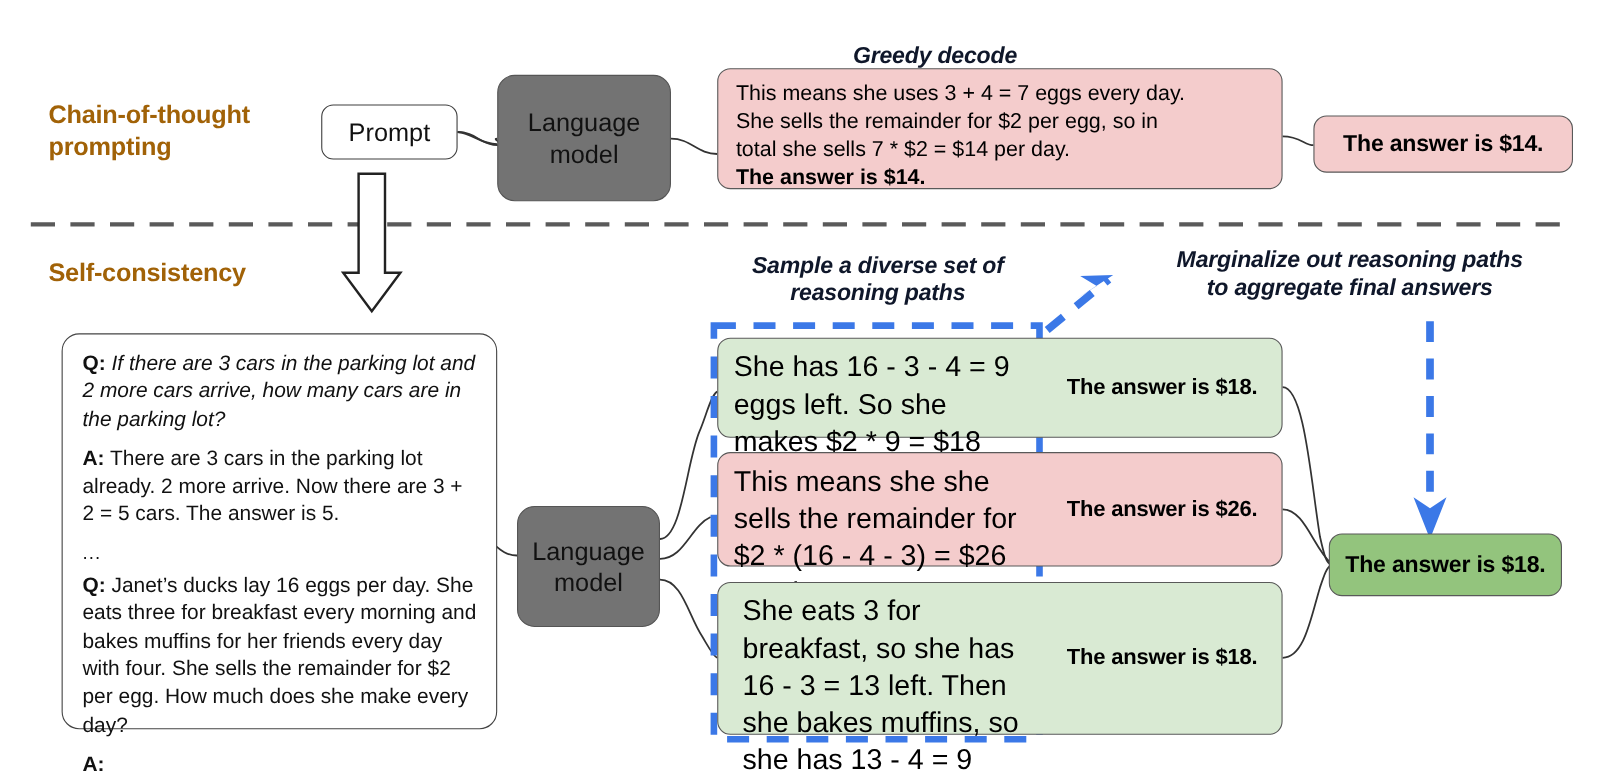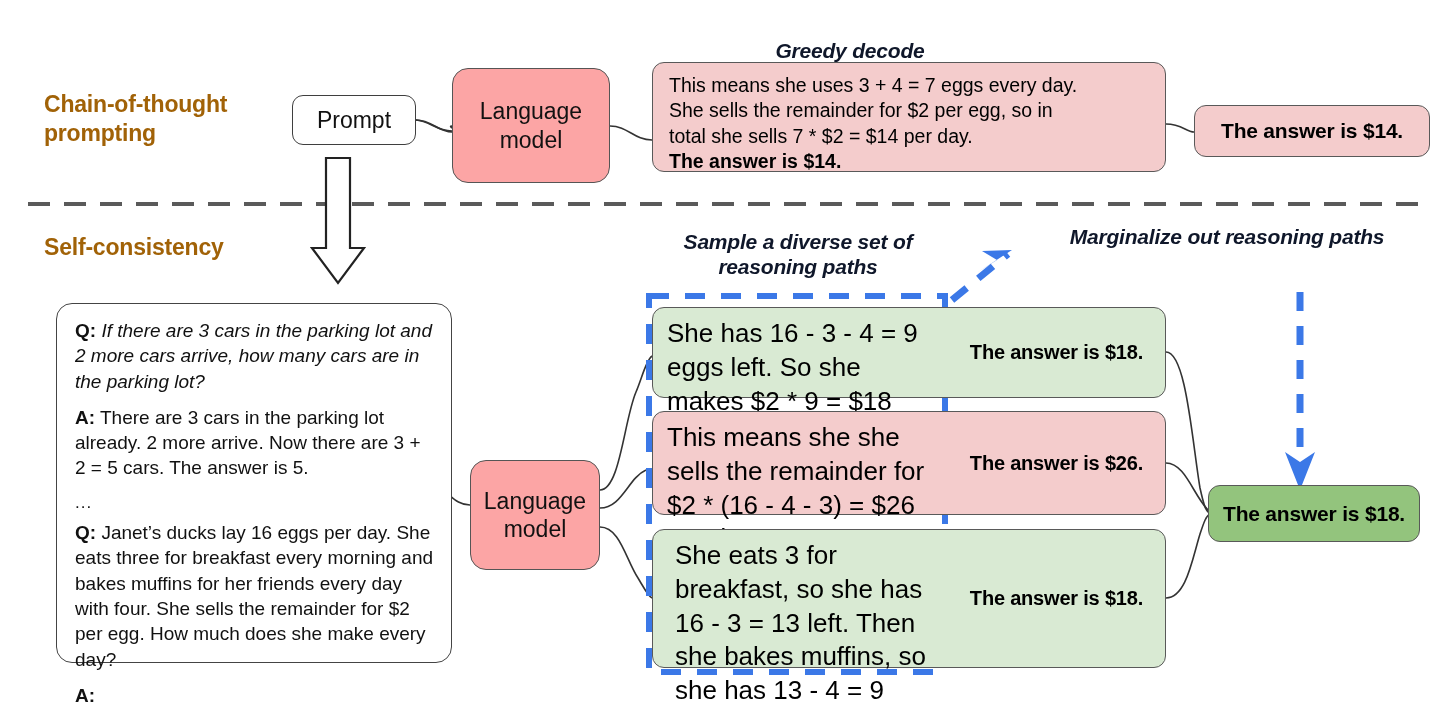--- a/index.html
+++ b/index.html
@@ -25,21 +25,21 @@
     color:#0f172a;font-weight:bold;font-size:21px;line-height:1.2;
     text-align:center;letter-spacing:-0.2px;font-style:italic;
   }
 
   
   .node{
     border:1.6px solid #3f3f3f;border-radius:11px;background:#fff;
     display:flex;align-items:center;justify-content:center;
     font-size:23px;color:#111;line-height:1.22;text-align:center;
   }
-  .node.lm{background:#fca5a5;border-color:#555;border-radius:16px;}
+  .node.lm{background:#737373;border-color:#555;border-radius:16px;}
 
   
   .rbox{
     border:1.5px solid #595959;border-radius:12px;
     display:flex;align-items:stretch;overflow:visible;
   }
   .rbox.pink{background:#F4CCCC;}
   .rbox.green{background:#D9EAD3;}
   .rbox.darkgreen{background:#93C47D;}
   .rbox .txt{
@@ -140,20 +140,21 @@
   <span>Self-consistency</span>
 </div>
 
 <div class="abs blue-caption" style="left:643px;top:229px;width:310px;">
   <div>Sample a diverse set of</div>
   <div>reasoning paths</div>
 </div>
 
 <div class="abs blue-caption" style="left:1022px;top:224px;width:410px;">
   <div>Marginalize out reasoning paths</div>
+  <div>to aggregate final answers</div>
 </div>
 
 <div class="abs qpanel" style="left:36px;top:303px;width:396px;height:360px;">
   <p>
     <span class="lbl">Q:</span>
     <span class="ital">If there are 3 cars in the parking lot and 2 more cars arrive, how many cars are in the parking lot?</span>
   </p>
   <p>
     <span class="lbl">A:</span>
     <span>There are 3 cars in the parking lot already. 2 more arrive. Now there are 3 + 2 = 5 cars. The answer is 5.</span>

